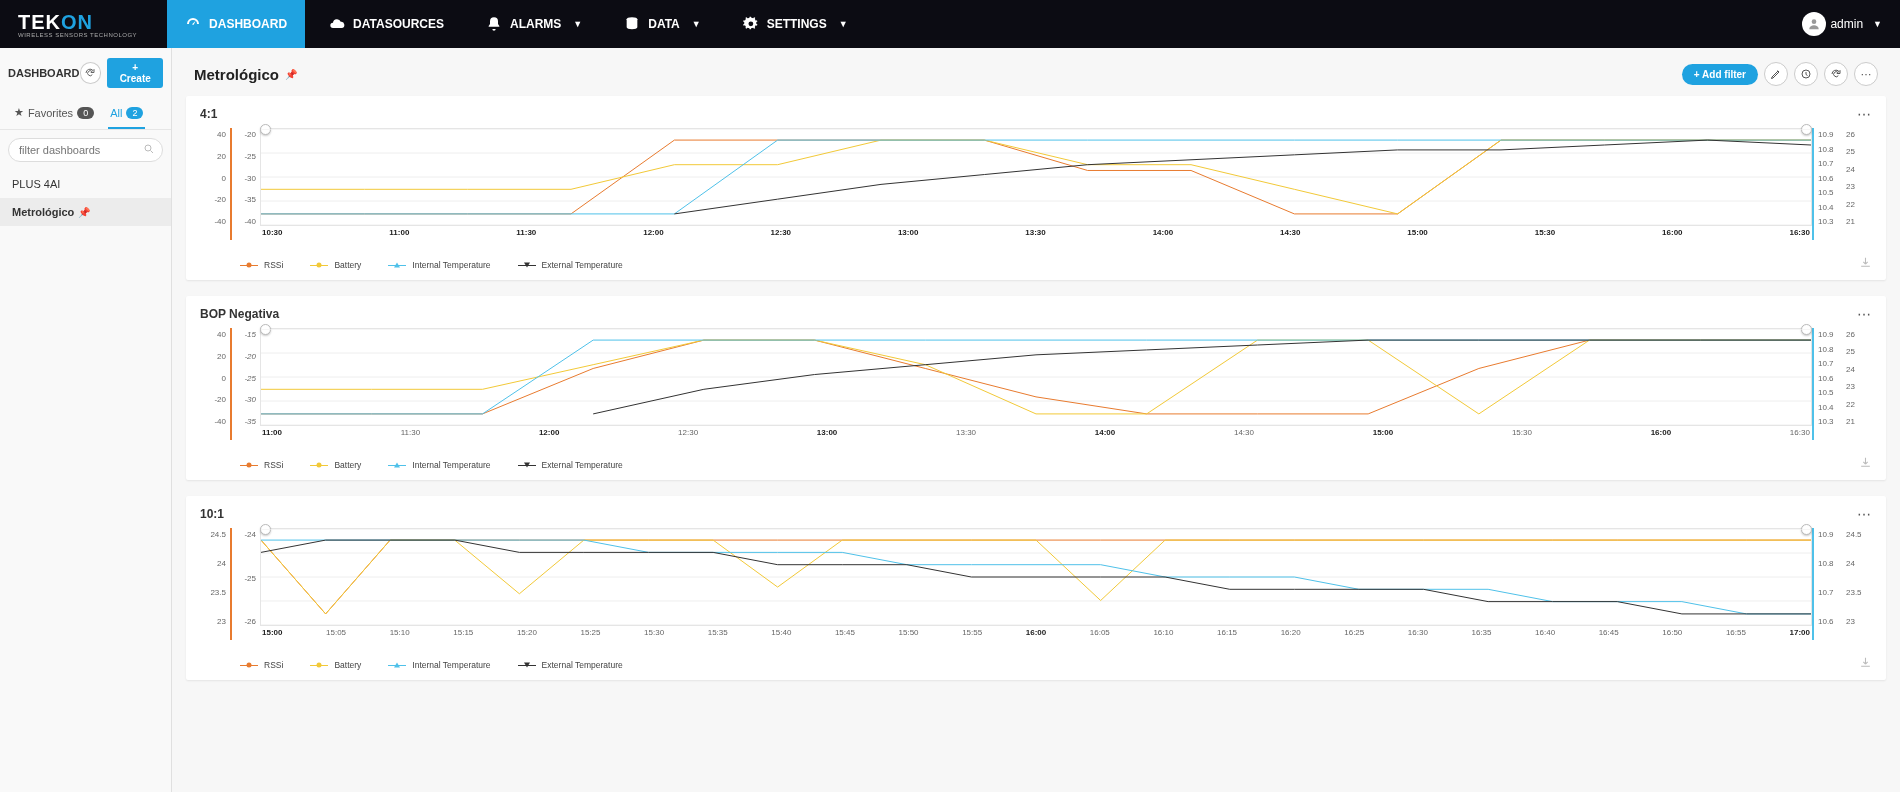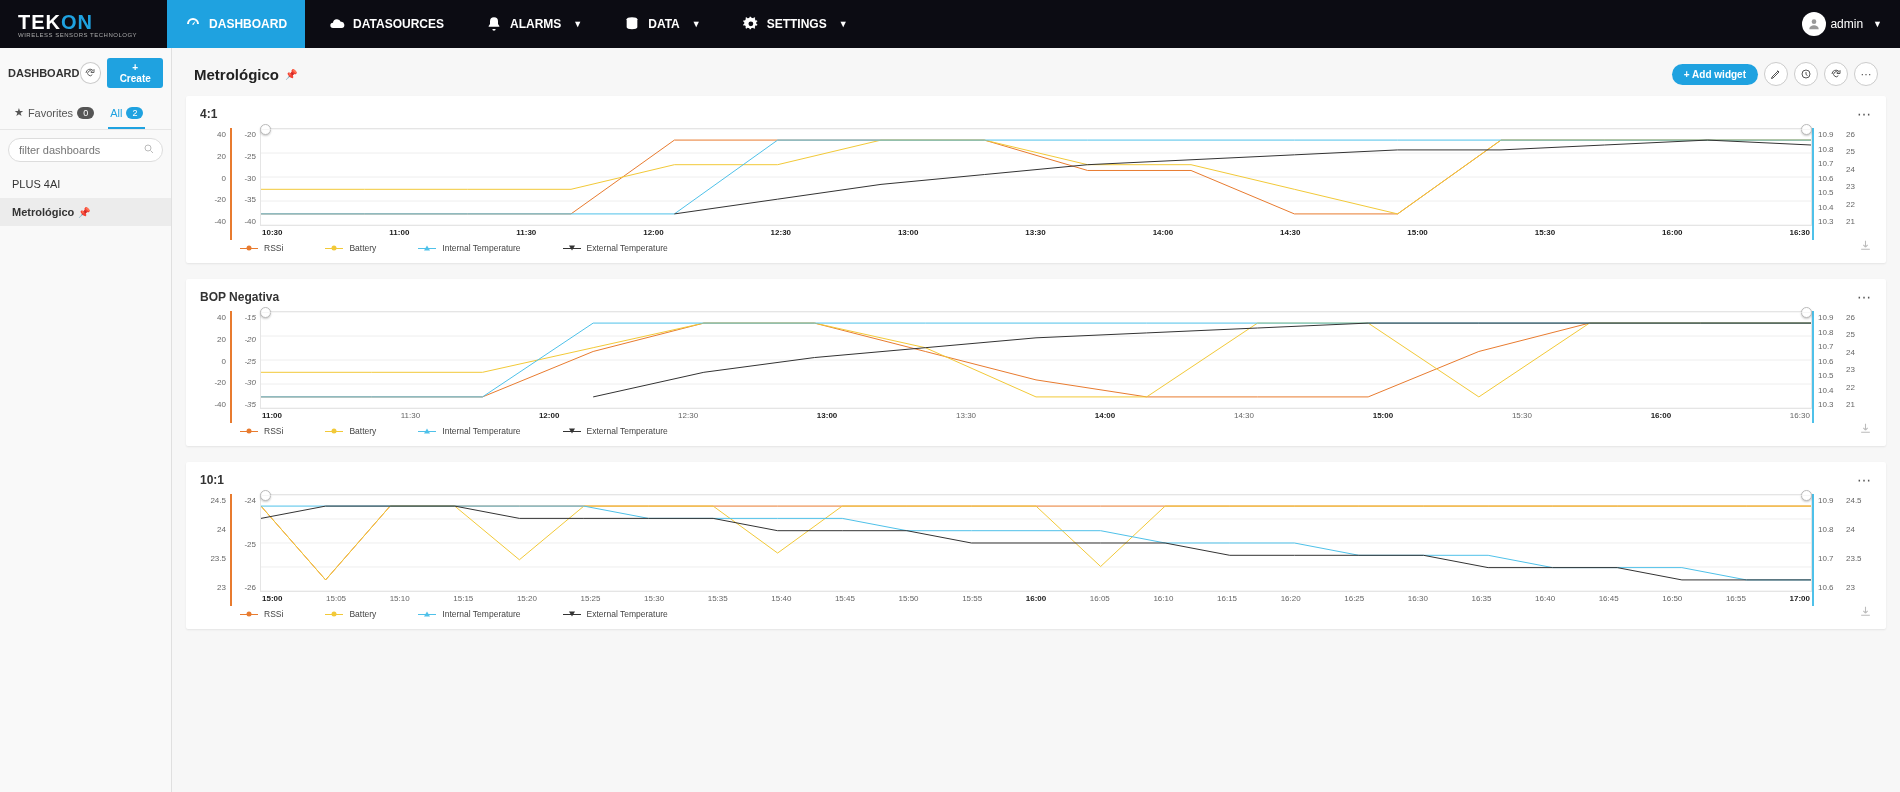--- a/index.html
+++ b/index.html
@@ -62,21 +62,21 @@
 .y-axis.right { align-items: flex-start; padding: 2px 0 14px 4px; }
 .plot-wrap { flex: 1; position: relative; }
 .plot { width: 100%; height: 98px; border: 1px solid #e5e5e5; background: #fff; position: relative; }
 .plot svg { position: absolute; inset: 0; width: 100%; height: 100%; }
 .slider-knob { position: absolute; top: -5px; width: 11px; height: 11px; background: #fff; border: 1px solid #bbb; border-radius: 50%; box-shadow: 0 1px 2px rgba(0,0,0,.2); }
 .slider-knob.left { left: -1px; }
 .slider-knob.right { right: -1px; }
 .x-axis { display: flex; justify-content: space-between; font-size: 8px; color: #666; margin-top: 2px; padding: 0 2px; }
 .x-axis span.bold { font-weight: 700; color: #222; }
 .x-axis-block { margin-left: 30px; margin-right: 60px; }
-.legend { display: flex; gap: 42px; margin: 3px 0 2px 40px; font-size: 8.5px; color: #444; align-items: center; flex-wrap: wrap; }
+.legend { display: flex; gap: 27px; margin: 20px 0 2px 40px; font-size: 8.5px; color: #444; align-items: center; flex-wrap: wrap; }
 .legend-item { display: flex; align-items: center; gap: 6px; }
 .legend-swatch { width: 18px; height: 8px; position: relative; display: flex; align-items: center; }
 .legend-line { height: 1px; width: 100%; }
 .legend-dot { width: 5px; height: 5px; border-radius: 50%; position: absolute; left: 50%; top: 50%; transform: translate(-50%,-50%); }
 .legend-tri { width: 0; height: 0; border-left: 3px solid transparent; border-right: 3px solid transparent; position: absolute; left: 50%; top: 50%; transform: translate(-50%,-50%); }
 .widget-footer-icon { position: absolute; right: 14px; bottom: 8px; color: #bbb; font-size: 12px; cursor: pointer; }
 
 </style>
 </head>
 <body>
@@ -194,21 +194,21 @@
 
   <span class="collapse-handle">⋮</span>
 
   <div class="content">
     <div class="page-header">
       <div class="page-title">
         <span>Metrológico</span>
         <span class="pin">📌</span>
       </div>
       <div class="page-actions">
-        <button class="btn-add-widget">+ Add widget</button>
+        <button class="btn-add-widget">+ Add filter</button>
         <span class="round-btn">
             <svg viewBox="0 0 24 24" width="12" height="12" fill="none" stroke="#555" stroke-width="2">
               <path d="M3 21l3-1 12-12-2-2L4 18l-1 3zM15 5l2 2"></path>
             </svg>
           </span>
         <span class="round-btn">
             <svg viewBox="0 0 24 24" width="12" height="12" fill="none" stroke="#555" stroke-width="2">
               <circle cx="12" cy="12" r="8"></circle>
               <path d="M12 8v5l3 2"></path>
             </svg>

